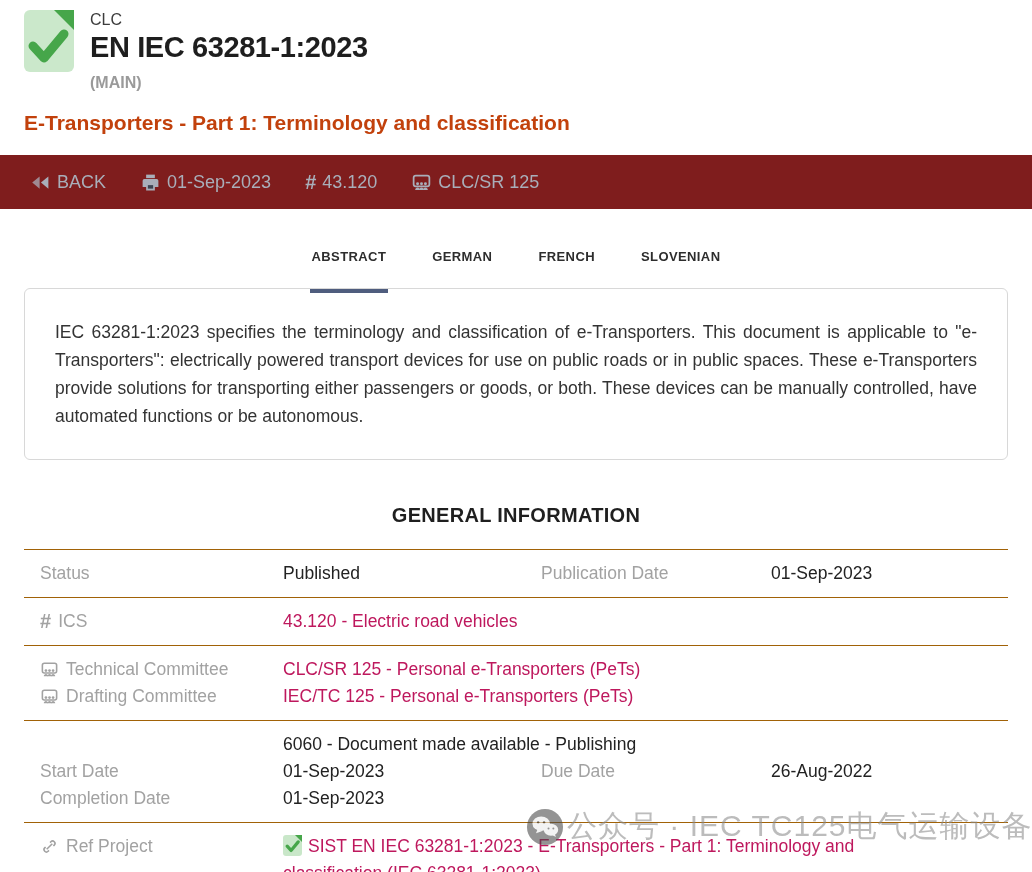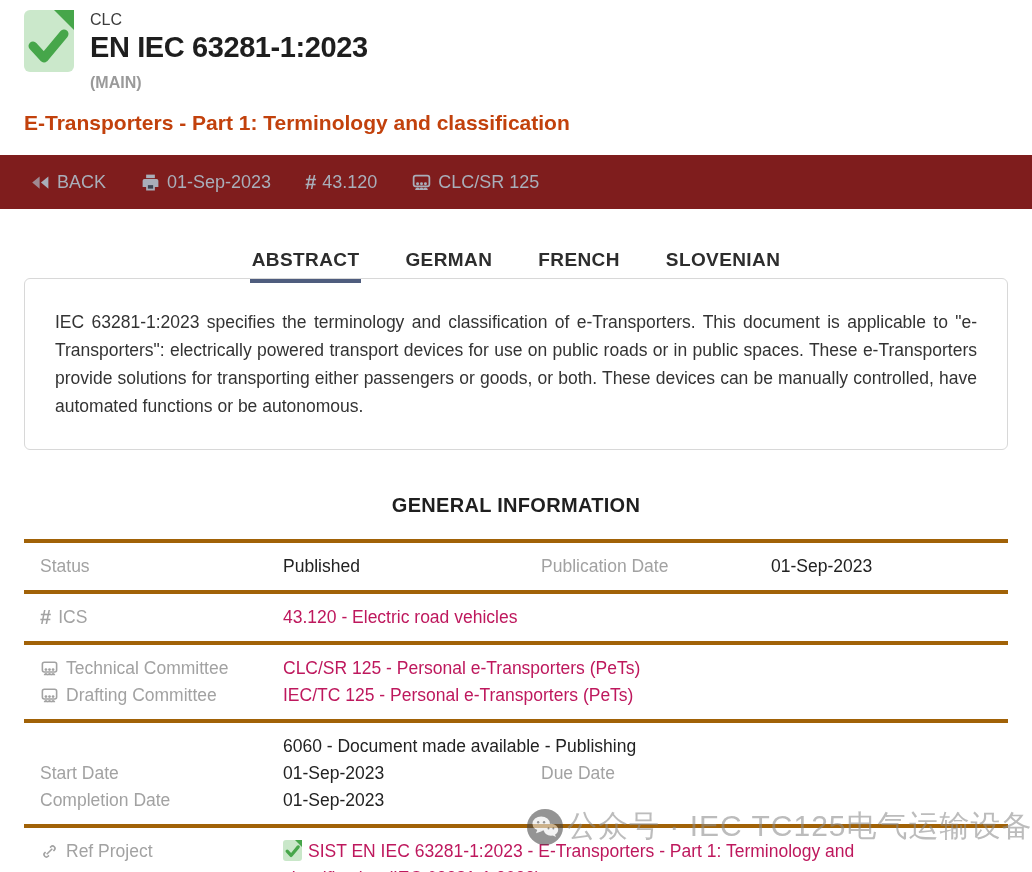--- a/index.html
+++ b/index.html
@@ -22,34 +22,34 @@
 
   
   .navbar { margin-top:20px; height:54px; background:#7f1d1d; display:flex;
             align-items:center; padding:0 30px; gap:34px; color:#a9aeb9; font-size:18px; }
   .nav-item { display:flex; align-items:center; gap:6px; cursor:pointer; }
   .nav-item svg { width:21px; height:21px; }
   .hash-glyph { font-size:20px; font-weight:bold; }
 
   
   .tabs { display:flex; justify-content:center; gap:42px; margin-top:26px; position:relative; z-index:2; }
-  .tab { font-size:19px; font-weight:bold; letter-spacing:0.4px; color:#2d2d2d;
-         padding:14px 2px 8px; border-bottom:4px solid transparent; cursor:pointer; }
+  .tab { font-size:13px; font-weight:bold; letter-spacing:0.4px; color:#2d2d2d;
+         padding:14px 2px 25px; border-bottom:4px solid transparent; cursor:pointer; }
   .tab.active { border-bottom-color:#4f5d7e; }
 
   
   .abstract-card { margin:-5px 24px 0; border:1px solid #d8d8d8; border-radius:6px;
                    padding:29px 30px; position:relative; z-index:1; }
   .abstract-card p { font-size:17.5px; line-height:28px; color:#333; text-align:justify; }
 
   
   .section-title { text-align:center; font-size:20px; font-weight:bold; color:#1f1f1f;
                    letter-spacing:0.3px; margin-top:44px; }
   .info-table { margin:22px 24px 0; border-bottom:1px solid #dcdcdc; }
-  .row { border-top:4px solid #a16207; padding:10px 0; }
+  .row { border-top:1px solid #a16207; padding:10px 0; }
   .grid-line { display:grid; grid-template-columns:259px 242px 246px 1fr; align-items:start; }
   .cell { font-size:17.5px; line-height:27px; }
   .cell.label { color:#a2a2a2; padding-left:16px; display:flex; align-items:center; gap:7px; }
   .cell.label svg { width:19px; height:19px; flex:0 0 auto; }
   .cell.value { color:#222; }
   .cell.link { color:#be185d; cursor:pointer; }
   .ref-value { grid-column:2 / -1; max-width:625px; }
   .mini-doc { position:relative; display:inline-block; width:19px; height:21px;
               background:#c9e7c9; border-radius:3px; vertical-align:-4px; margin-right:6px; }
   .mini-doc .fold { position:absolute; top:0; right:0; width:0; height:0;
@@ -192,20 +192,21 @@
   </div>
 
   <div class="row">
     <div class="grid-line">
       <div class="cell value" style="grid-column:2 / -1">6060 - Document made available - Publishing</div>
     </div>
     <div class="grid-line">
       <div class="cell label">Start Date</div>
       <div class="cell value">01-Sep-2023</div>
       <div class="cell label">Due Date</div>
+      <div class="cell value">26-Aug-2022</div>
     </div>
     <div class="grid-line">
       <div class="cell label">Completion Date</div>
       <div class="cell value">01-Sep-2023</div>
     </div>
   </div>
 
   <div class="row">
     <div class="grid-line">
       <div class="cell label">

